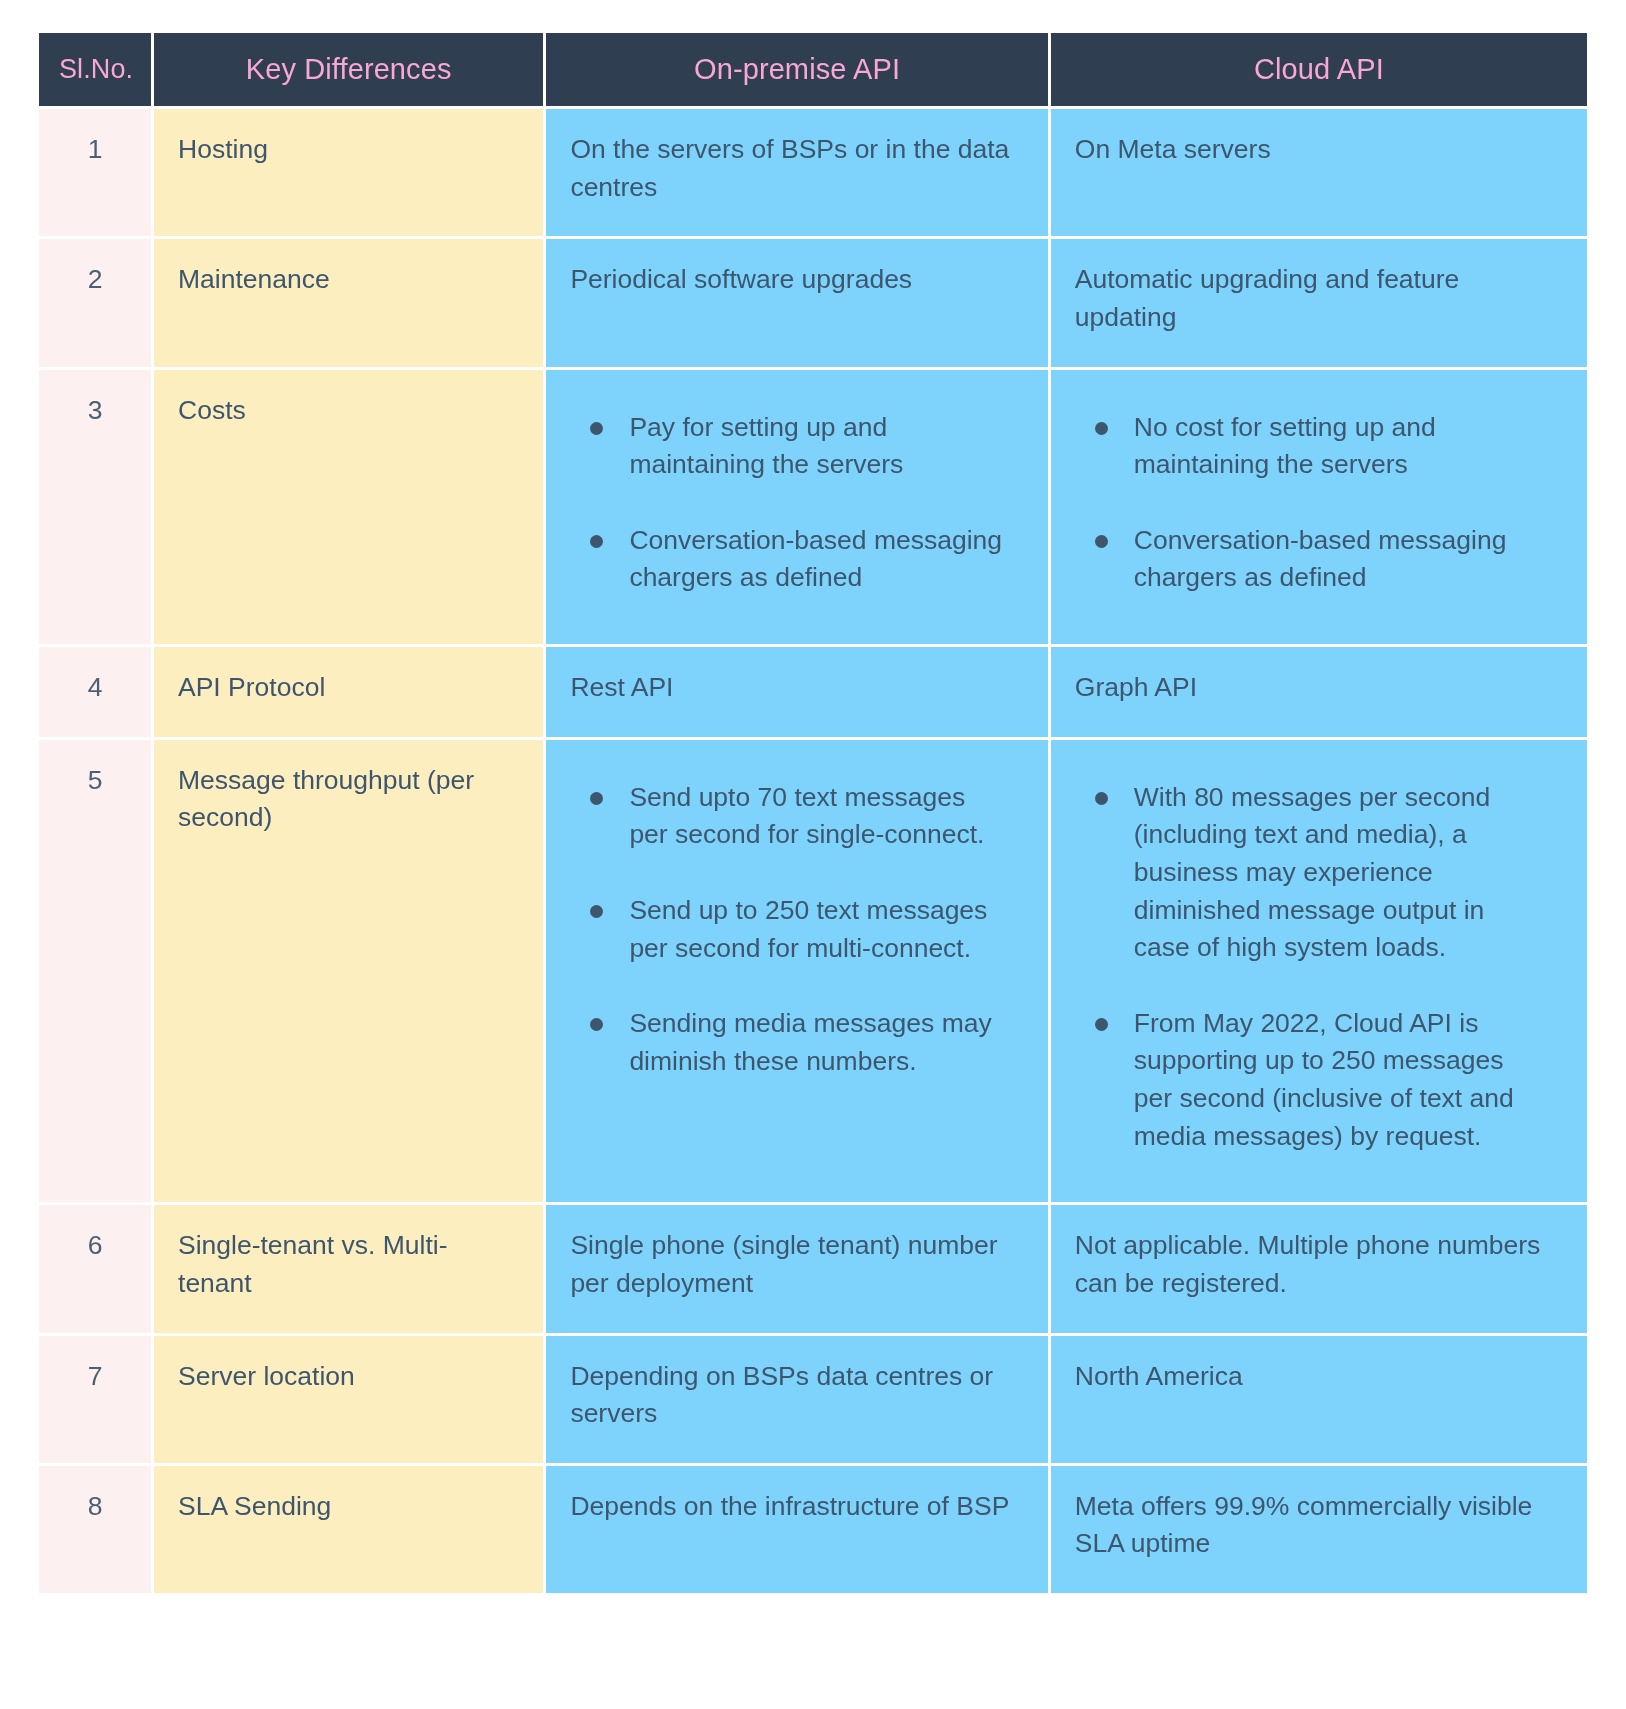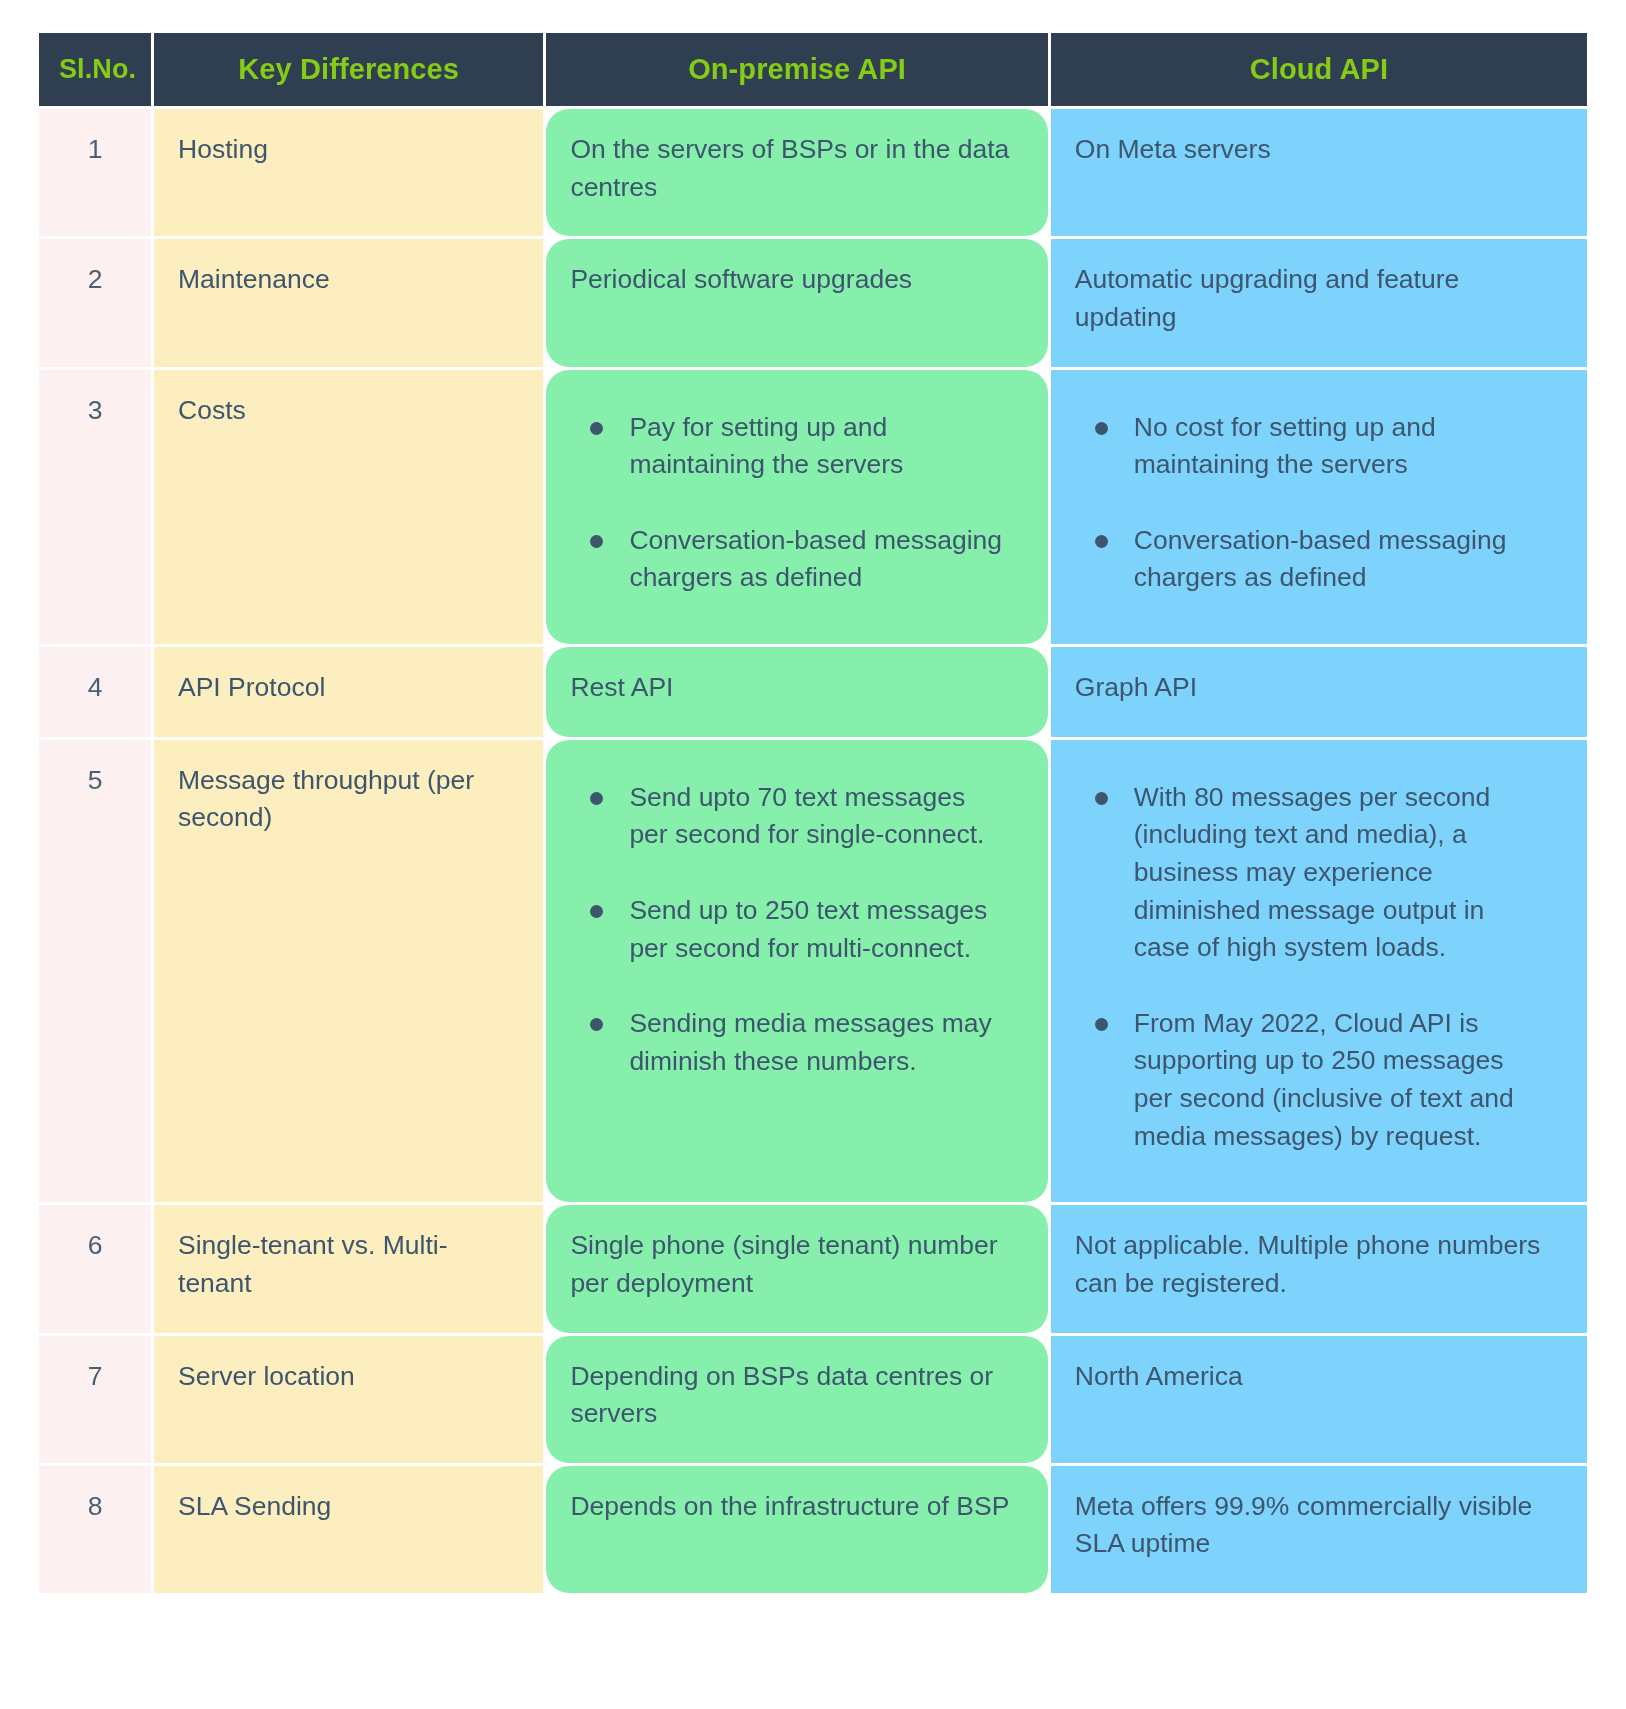--- a/index.html
+++ b/index.html
@@ -25,23 +25,23 @@
     width: 1554px;
     table-layout: fixed;
   }
   col.c-sl   { width: 103px; }
   col.c-key  { width: 358px; }
   col.c-onp  { width: 461px; }
   col.c-cld  { width: 493px; }
 
   thead th {
     background: #2f3e50;
-    color: #84cc16;
+    color: #f9a8d4;
     font-size: 29px;
-    font-weight: bold;
+    font-weight: normal;
     letter-spacing: 0.1px;
     padding: 20px 20px;
     text-align: center;
     vertical-align: middle;
     border: 0;
   }
   thead th.sl { font-size: 27px; }
 
   tbody td {
     vertical-align: top;
@@ -56,22 +56,21 @@
     text-align: center;
     padding-left: 6px;
     padding-right: 6px;
     color: #4a5f74;
   }
   tbody td.key {
     background: #fdeec0;
     margin-top: 12px;
   }
   tbody td.onp {
-    background: #86efac;
-    border-radius: 23px;
+    background: #7dd3fc;
   }
   tbody td.cld {
     background: #7dd3fc;
   }
 
   ul.bl {
     margin: 17px;
     padding: 0;
     list-style: none;
   }

